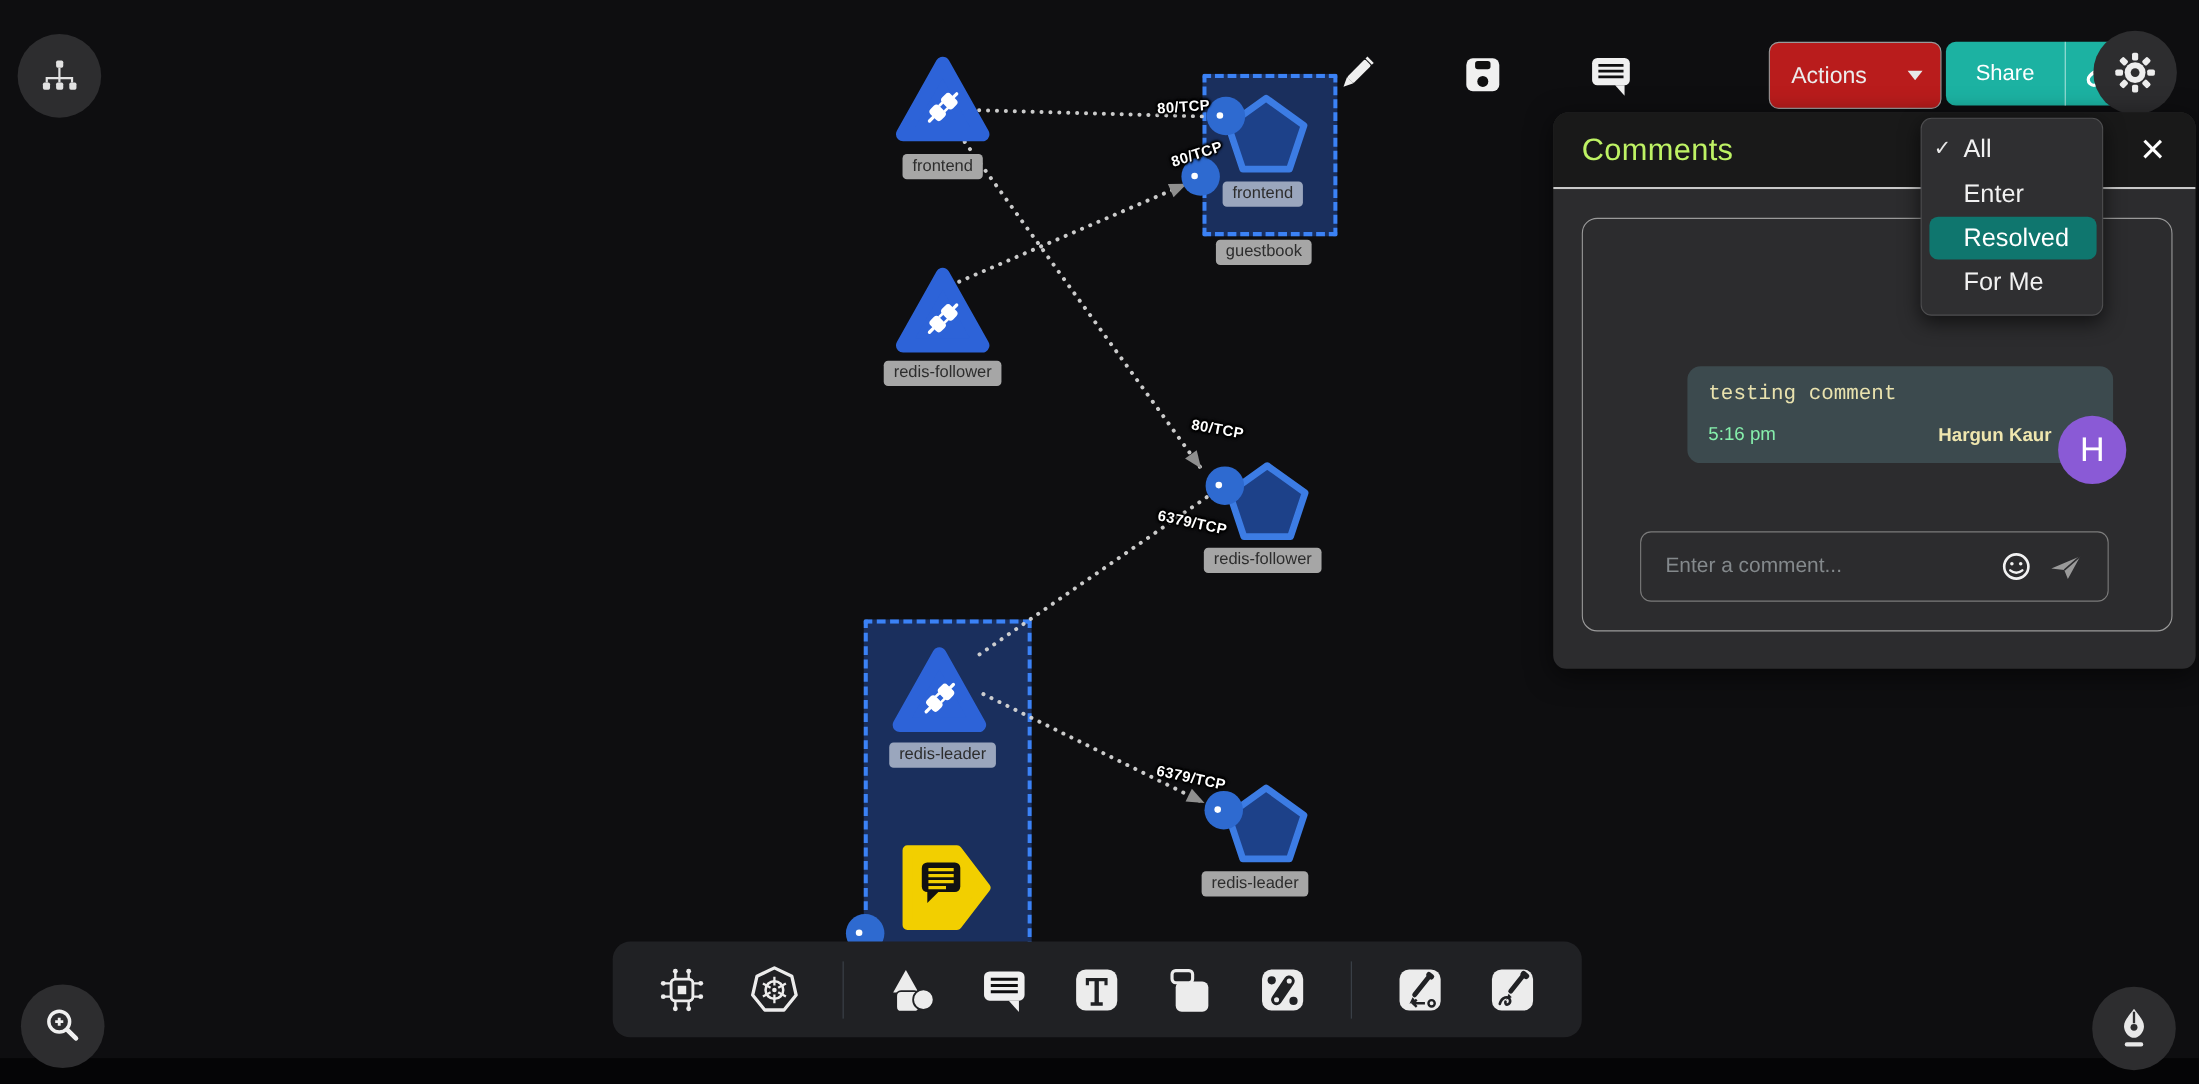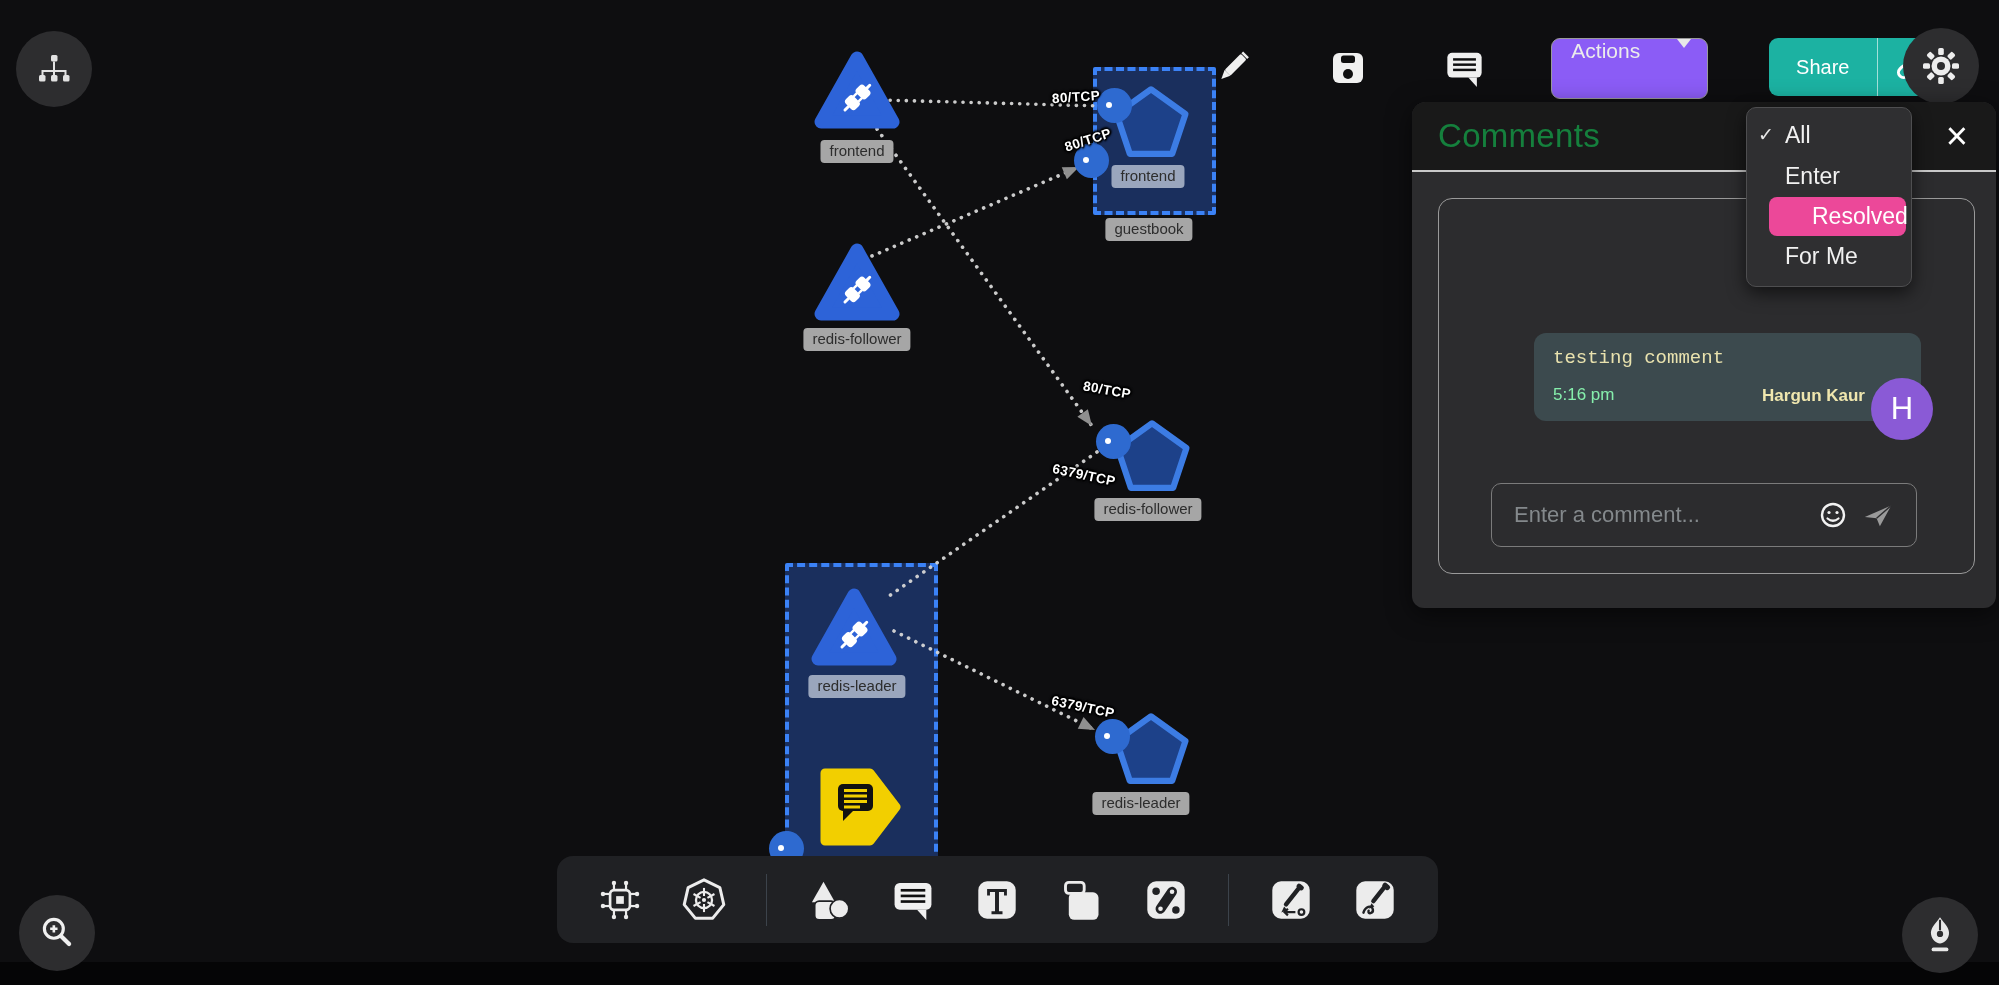--- a/index.html
+++ b/index.html
@@ -5,66 +5,66 @@
   html,body{margin:0;padding:0;background:#000;}
   .stage{position:relative;width:1999px;height:985px;background:#0e0e10;overflow:hidden;
          font-family:"Liberation Sans",sans-serif;color:#ececec;}
 
   
   .circle-btn{position:absolute;width:76px;height:76px;border-radius:50%;background:#2d2d2f;
               display:flex;align-items:center;justify-content:center;z-index:12;}
 
   
   .top-icon{position:absolute;width:48px;height:48px;display:flex;align-items:center;justify-content:center;z-index:12;}
-  .actions-btn{position:absolute;left:1551px;top:38px;width:155px;height:59px;border:1.5px solid #9a9a9a;
-               border-radius:9px;display:flex;align-items:flex-start;background:#8b5cf6;z-index:12;}
+  .actions-btn{position:absolute;left:1608px;top:38px;width:155px;height:59px;border:1.5px solid #9a9a9a;
+               border-radius:9px;display:flex;align-items:center;background:#b91c1c;z-index:12;}
   .actions-btn .lbl{flex:1;display:flex;align-items:center;justify-content:center;font-size:21px;color:#ececec;}
   .actions-btn .sep{width:1.5px;background:#8a8a8a;}
   .actions-btn .caret{width:46px;display:flex;align-items:center;justify-content:center;}
   .share-btn{position:absolute;left:1769px;top:38px;width:171px;height:58px;background:#1cb2a2;
              border-radius:9px;display:flex;align-items:stretch;z-index:12;}
   .share-btn .lbl{flex:1;display:flex;align-items:center;justify-content:center;font-size:20px;color:#fff;}
   .share-btn .sep{width:1.5px;background:rgba(255,255,255,.6);margin:0;}
   .share-btn .link{width:62px;display:flex;align-items:center;justify-content:center;}
 
   
   .panel{position:absolute;left:1412px;top:102px;width:584px;height:506px;background:#2c2c2e;
          border-radius:14px 14px 12px 12px;z-index:20;box-shadow:0 6px 24px rgba(0,0,0,.55);}
   .panel-header{height:68px;background:#191919;border-radius:14px 14px 0 0;border-bottom:2px solid #c9c9c9;
                 display:flex;align-items:center;}
-  .panel-title{margin-left:26px;font-size:33px;color:#15803d;letter-spacing:.3px;}
+  .panel-title{margin-left:26px;font-size:28px;color:#bef264;letter-spacing:.3px;}
   .panel-close{position:absolute;right:28px;top:10px;font-size:38px;line-height:48px;color:#fff;cursor:pointer;
                font-weight:400;}
   .panel-card{position:absolute;left:26px;top:96px;width:535px;height:374px;border:1.5px solid #9a9a9a;
               border-radius:14px;}
   .name-fieldset{position:absolute;left:39px;top:42px;width:220px;height:57px;border:1.5px solid #8d8d8d;
                  border-radius:10px;margin:0;padding:0;}
   .name-fieldset legend{margin-left:14px;padding:0 7px;font-size:15px;color:#d2d2d2;}
   .name-value{position:absolute;left:22px;top:14px;font-size:21px;color:#ececec;}
   .help-badge{position:absolute;right:20px;top:11px;width:26px;height:26px;border:2.5px solid #fff;border-radius:50%;
               display:flex;align-items:center;justify-content:center;font-size:16px;font-weight:bold;color:#fff;}
   .bubble{position:absolute;left:95px;top:134px;width:387px;height:88px;background:#3c4a4e;border-radius:12px;}
   .bubble-text{position:absolute;left:19px;top:14px;font-size:19px;color:#e9e2ae;font-family:Liberation Mono, monospace;}
   .bubble-time{position:absolute;left:19px;bottom:16px;font-size:17px;color:#86efac;}
   .bubble-author{position:absolute;right:56px;bottom:15px;font-size:17px;font-weight:bold;color:#efe6ae;}
   .avatar{position:absolute;left:432px;top:179px;width:62px;height:62px;border-radius:50%;background:#8a5ad6;
           display:flex;align-items:center;justify-content:center;font-size:31px;color:#fff;z-index:2;}
   .comment-input{position:absolute;left:52px;top:284px;width:424px;height:62px;border:1.5px solid #7b7b7b;
                  border-radius:10px;background:transparent;display:flex;align-items:center;}
   .comment-input input{flex:1;margin-left:20px;border:none;outline:none;background:transparent;
-                 font-size:22px;color:#cfcfcf;font-family:"Liberation Sans",sans-serif;}
+                 font-size:19px;color:#cfcfcf;font-family:"Liberation Sans",sans-serif;}
   .comment-input input::placeholder{color:#84898c;}
   .input-icons{display:flex;align-items:center;gap:14px;margin-right:22px;}
 
   
   .dropdown{position:absolute;left:1746px;top:107px;width:164px;background:#2f2f31;border:1px solid #4e4e50;
             border-radius:10px;z-index:30;box-shadow:0 6px 18px rgba(0,0,0,.6);padding:7px 0 9px;}
   .dd-item{position:relative;height:41px;display:flex;align-items:center;padding-left:38px;font-size:23px;color:#f1f1f1;}
   .dd-item .check{position:absolute;left:11px;top:8px;font-size:19px;color:#e8e8e8;}
-  .dd-item.highlight{background:#ec4899;border-radius:8px;margin:0 5px 0 22px;padding-left:43px;height:39px;color:#fff;}
+  .dd-item.highlight{background:#0f766e;border-radius:8px;margin:0 5px 0 7px;padding-left:31px;height:39px;color:#fff;}
 
   
   .edges{position:absolute;left:0;top:0;z-index:3;pointer-events:none;}
   .group-box{position:absolute;border:4px dashed #3b82f6;background:rgba(43,92,200,.42);border-radius:2px;z-index:2;}
   .gb-guestbook{left:1093px;top:67px;width:115px;height:140px;}
   .gb-leader{left:785px;top:563px;width:145px;height:293px;}
   .node{position:absolute;z-index:4;}
   .port{position:absolute;width:35px;height:35px;border-radius:50%;background:#2e6ad0;z-index:5;}
   .port::after{content:'';position:absolute;left:9px;top:14px;width:6px;height:6px;border-radius:50%;background:#fff;}
   .chip{position:absolute;transform:translateX(-50%);background:#a6a6a6;color:#2d2d2d;font-size:15px;

